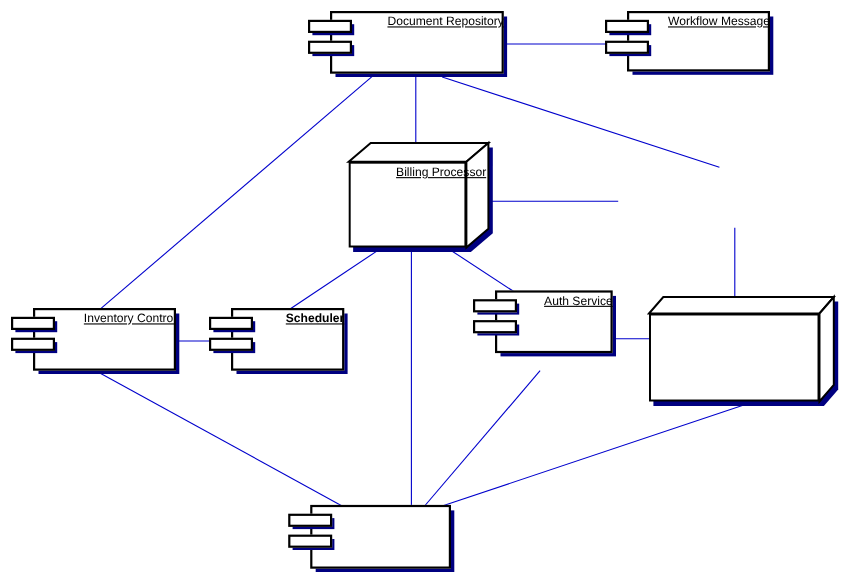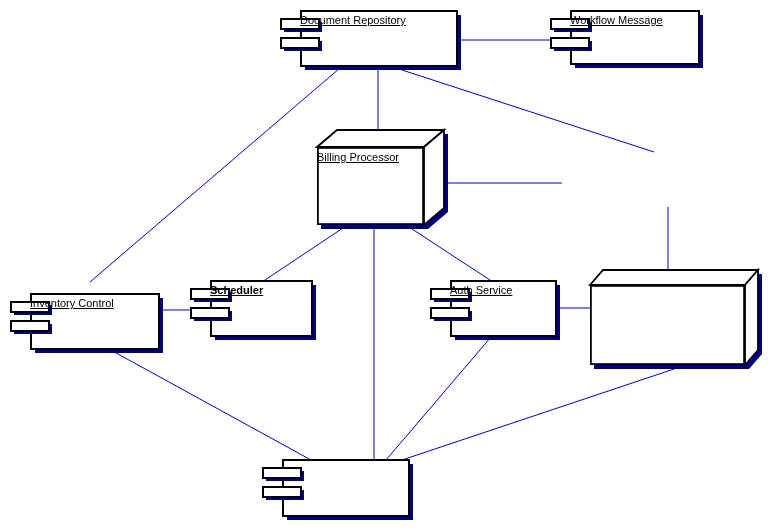--- a/index.html
+++ b/index.html
@@ -38,21 +38,21 @@
     width: 40px;
     height: 12px;
     background: #ffffff;
     border: 2px solid #000000;
     box-shadow: 3px 3px 0 -1px #000080;
     z-index: 2;
   }
   .node-label {
     position: absolute;
     width: 100%;
-    text-align: left;
+    text-align: right;
     font-size: 11px;
     line-height: 13px;
     color: #000000;
     text-decoration: underline;
     white-space: nowrap;
     z-index: 3;
   }
   .node3d-svg {
     position: absolute;
     left: 0;
@@ -94,33 +94,33 @@
     </div>
     <div class="uml-node" style="left: 317px; top: 130px; width: 133px; height: 101px;">
       <svg class="node3d-svg" width="133" height="101">
         <polygon points="4,21 24,4 131,4 131,82 111,99 4,99" fill="#000080"></polygon>
         <polygon points="0,17 20,0 127,0 107,17" fill="#ffffff" stroke="#000000" stroke-width="1.8"></polygon>
         <polygon points="107,17 127,0 127,78 107,95" fill="#ffffff" stroke="#000000" stroke-width="1.8"></polygon>
         <rect x="0.9" y="17.9" width="105.2" height="76.2" fill="#ffffff" stroke="#000000" stroke-width="1.8"></rect>
       </svg>
       <div class="node-label" style="left: 0px; width: 125px; top: 21px;">Billing Processor</div>
     </div>
-    <div class="uml-node" style="left: 10px; top: 293px; width: 150px; height: 50px;">
+    <div class="uml-node" style="left: 10px; top: 280px; width: 150px; height: 50px;">
       <div class="component-body" style="left: 20px; top: 0px; width: 130px; height: 57px;"></div>
       <div class="component-tab" style="left: 0px; top: 8px;"></div>
       <div class="component-tab" style="left: 0px; top: 27px;"></div>
       <div class="node-label" style="left: 20px; width: 130px; top: 4px;">Inventory Control</div>
     </div>
     <div class="uml-node" style="left: 190px; top: 280px; width: 123px; height: 57px; font-weight: bold;">
       <div class="component-body" style="left: 20px; top: 0px; width: 103px; height: 57px;"></div>
       <div class="component-tab" style="left: 0px; top: 8px;"></div>
       <div class="component-tab" style="left: 0px; top: 27px;"></div>
       <div class="node-label" style="left: 20px; width: 103px; top: 4px;">Scheduler</div>
     </div>
-    <div class="uml-node" style="left: 430px; top: 280px; width: 127px; height: 57px; text-decoration: underline;">
+    <div class="uml-node" style="left: 430px; top: 264px; width: 127px; height: 57px; text-decoration: underline;">
       <div class="component-body" style="left: 20px; top: 0px; width: 107px; height: 57px;"></div>
       <div class="component-tab" style="left: 0px; top: 8px;"></div>
       <div class="component-tab" style="left: 0px; top: 27px;"></div>
       <div class="node-label" style="left: 20px; width: 107px; top: 4px;">Auth Service</div>
     </div>
     <div class="uml-node" style="left: 590px; top: 270px; width: 174px; height: 101px;">
       <svg class="node3d-svg" width="174" height="101">
         <polygon points="4,19 17,4 172,4 172,84 159,99 4,99" fill="#000080"></polygon>
         <polygon points="0,15 13,0 168,0 155,15" fill="#ffffff" stroke="#000000" stroke-width="1.8"></polygon>
         <polygon points="155,15 168,0 168,80 155,95" fill="#ffffff" stroke="#000000" stroke-width="1.8"></polygon>

